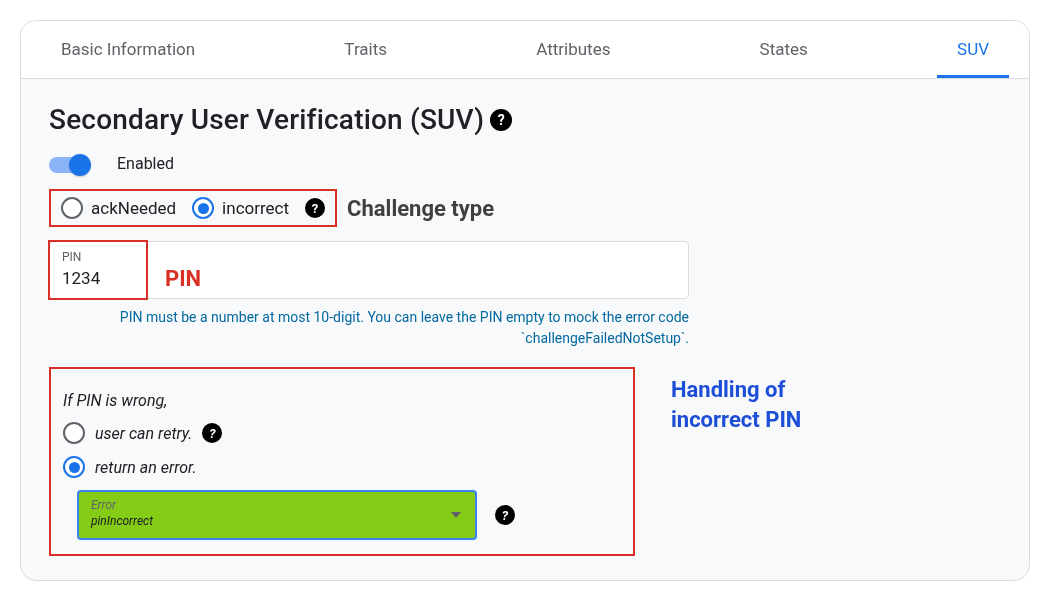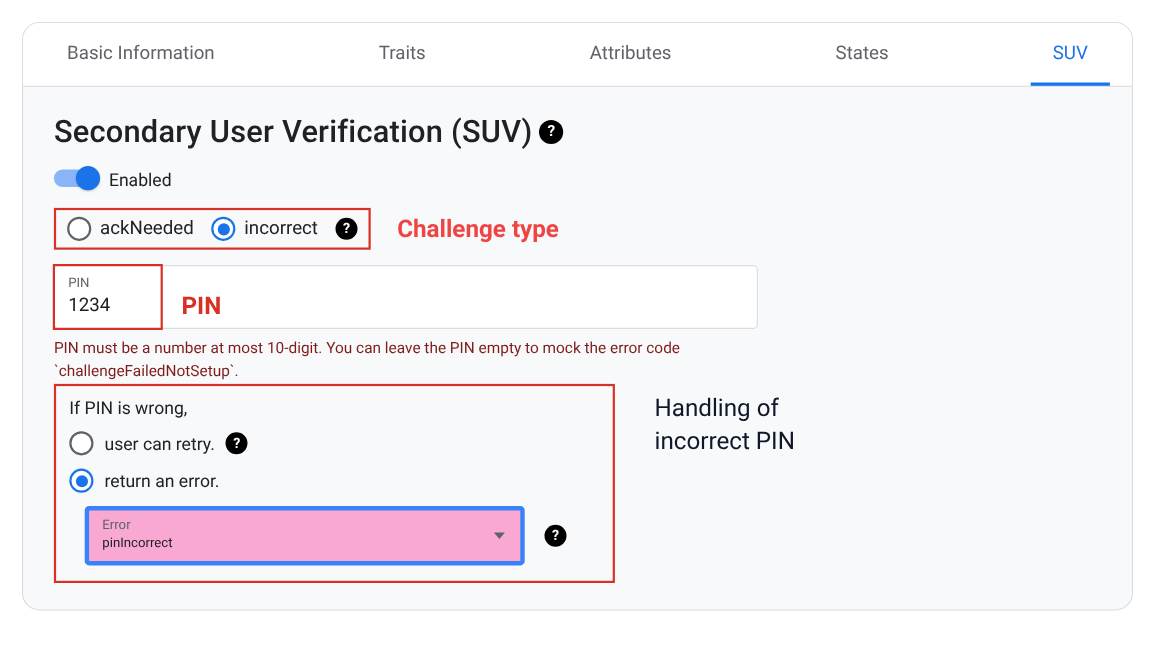--- a/index.html
+++ b/index.html
@@ -64,22 +64,22 @@
       cursor: pointer;
       flex-shrink: 0;
     }
     .help-icon.sm {
       width: 20px;
       height: 20px;
       font-size: 13px;
     }
     .toggle-row {
       display: flex;
-      align-items: flex-start;
-      gap: 10px;
+      align-items: flex-end;
+      gap: 28px;
       margin-bottom: 16px;
     }
     .toggle {
       width: 40px;
       height: 16px;
       background: #8ab4f8;
       border-radius: 10px;
       position: relative;
       cursor: pointer;
     }
@@ -126,25 +126,25 @@
       content: "";
       width: 11px;
       height: 11px;
       border-radius: 50%;
       background: #1a73e8;
     }
     .radio-label { font-size: 17px; color: #202124; }
     .challenge-row {
       display: flex;
       align-items: center;
-      gap: 24px;
+      gap: 10px;
       margin-bottom: 14px;
     }
     .annotation {
-      color: #ef4444;
+      color: #404040;
       font-size: 22px;
       font-weight: 700;
     }
     .pin-row {
       display: flex;
       align-items: flex-start;
       gap: 20px;
       margin-bottom: 8px;
     }
     .pin-field-wrap {
@@ -181,33 +181,36 @@
     .pin-annotation {
       position: absolute;
       left: 115px;
       top: 24px;
       color: #d93025;
       font-size: 22px;
       font-weight: 700;
     }
     .helper-text {
       font-size: 14px;
-      color: #7f1d1d;
+      color: #0369a1;
       width: 640px;
       line-height: 1.5;
+      margin-bottom: 18px;
+      text-align: right;
     }
     .handling-row {
       display: flex;
       align-items: flex-start;
       gap: 36px;
     }
     .handling-box {
       border: 2px solid #d93025;
-      padding: 10px 12px 14px;
-      width: 510px;
+      padding: 22px 12px 14px;
+      width: 586px;
+      font-style: italic;
     }
     .handling-title {
       font-size: 16px;
       color: #202124;
       margin-bottom: 12px;
     }
     .hopt {
       display: flex;
       align-items: center;
       gap: 10px;
@@ -216,22 +219,22 @@
     .hopt .radio-label { font-size: 16px; }
     .select-row {
       display: flex;
       align-items: center;
       gap: 18px;
       margin-left: 14px;
     }
     .select-wrap {
       position: relative;
       width: 400px;
-      background: #f9a8d4;
-      border: 4px solid #3b82f6;
+      background: #84cc16;
+      border: 2px solid #3b82f6;
       border-radius: 4px;
       padding: 6px 12px 10px;
       cursor: pointer;
     }
     .select-label {
       font-size: 12px;
       color: #5f6368;
       margin-bottom: 2px;
     }
     .select-value {
@@ -242,23 +245,23 @@
       position: absolute;
       right: 14px;
       top: 50%;
       transform: translateY(-50%);
       width: 0; height: 0;
       border-left: 5px solid transparent;
       border-right: 5px solid transparent;
       border-top: 6px solid #5f6368;
     }
     .handling-annotation {
-      color: #0f172a;
+      color: #1d4ed8;
       font-size: 22px;
-      font-weight: 400;
+      font-weight: 700;
       line-height: 1.35;
       padding-top: 8px;
     }
   </style>
 </head>
 <body>
 
 <div class="app">
 
   <div class="tabs">

